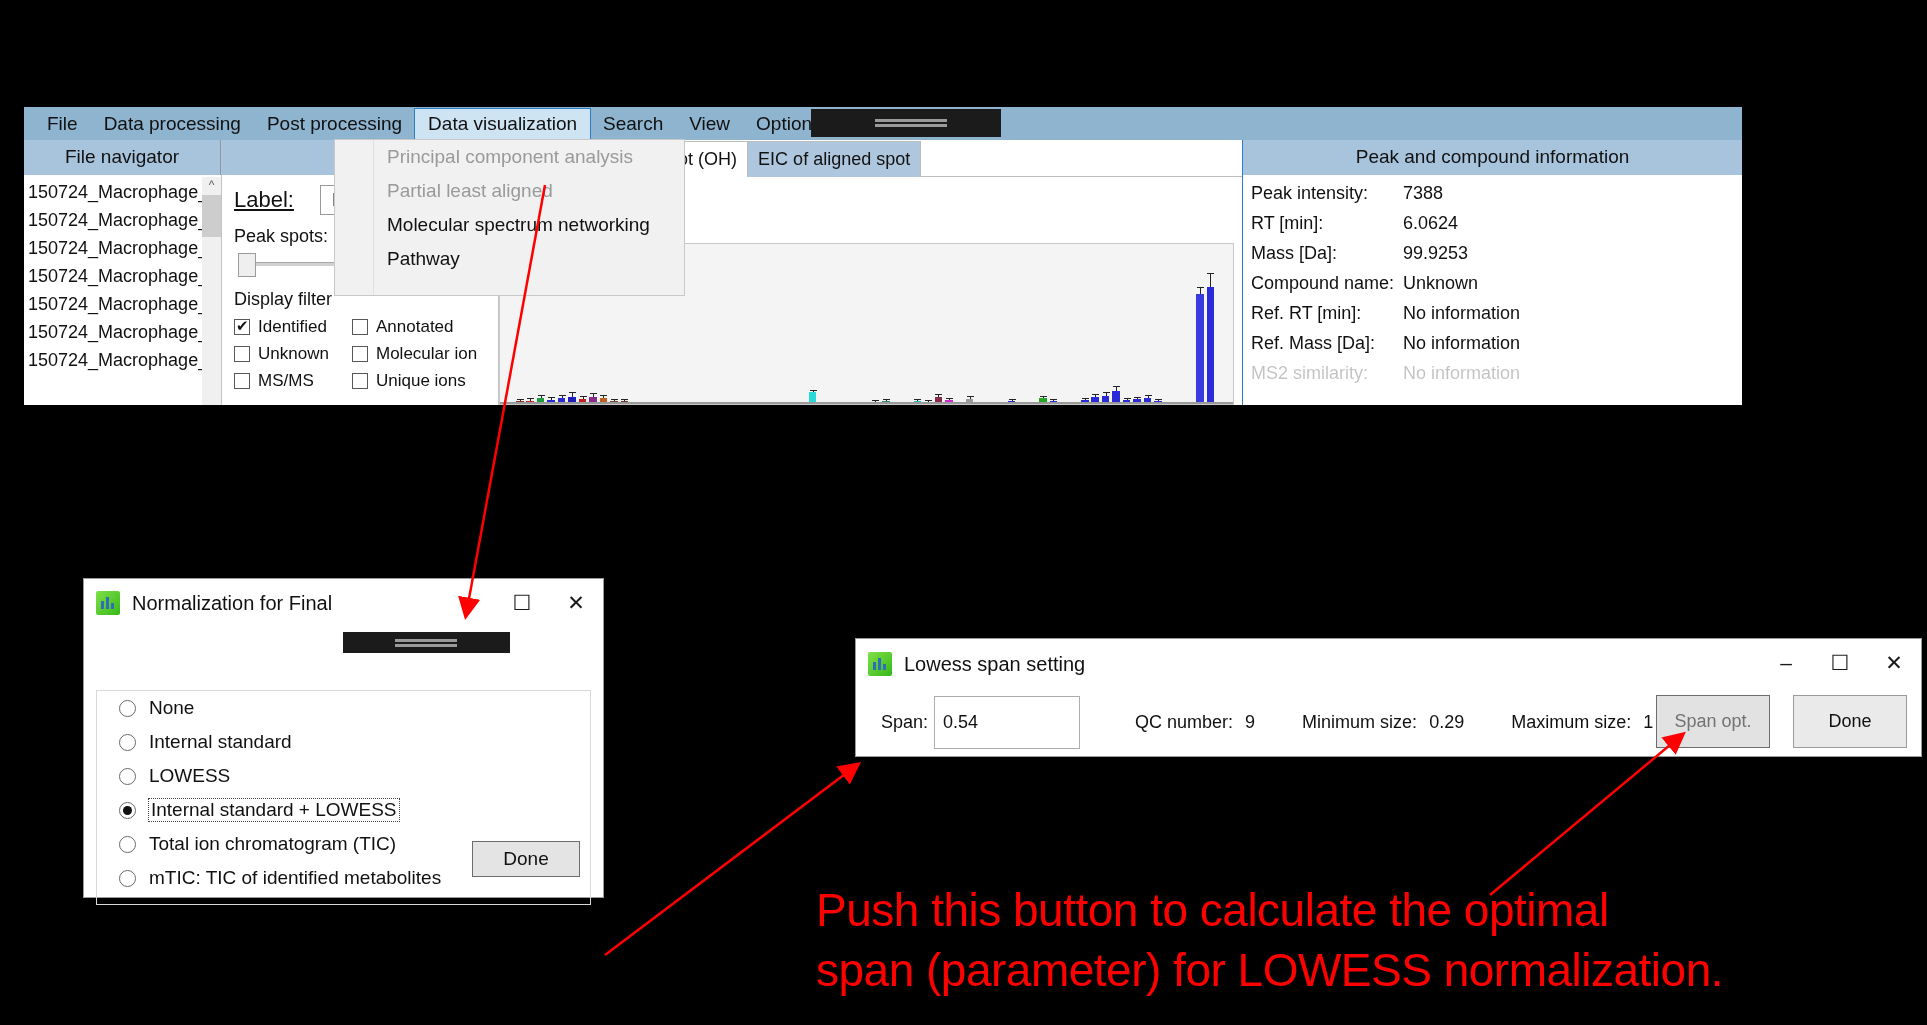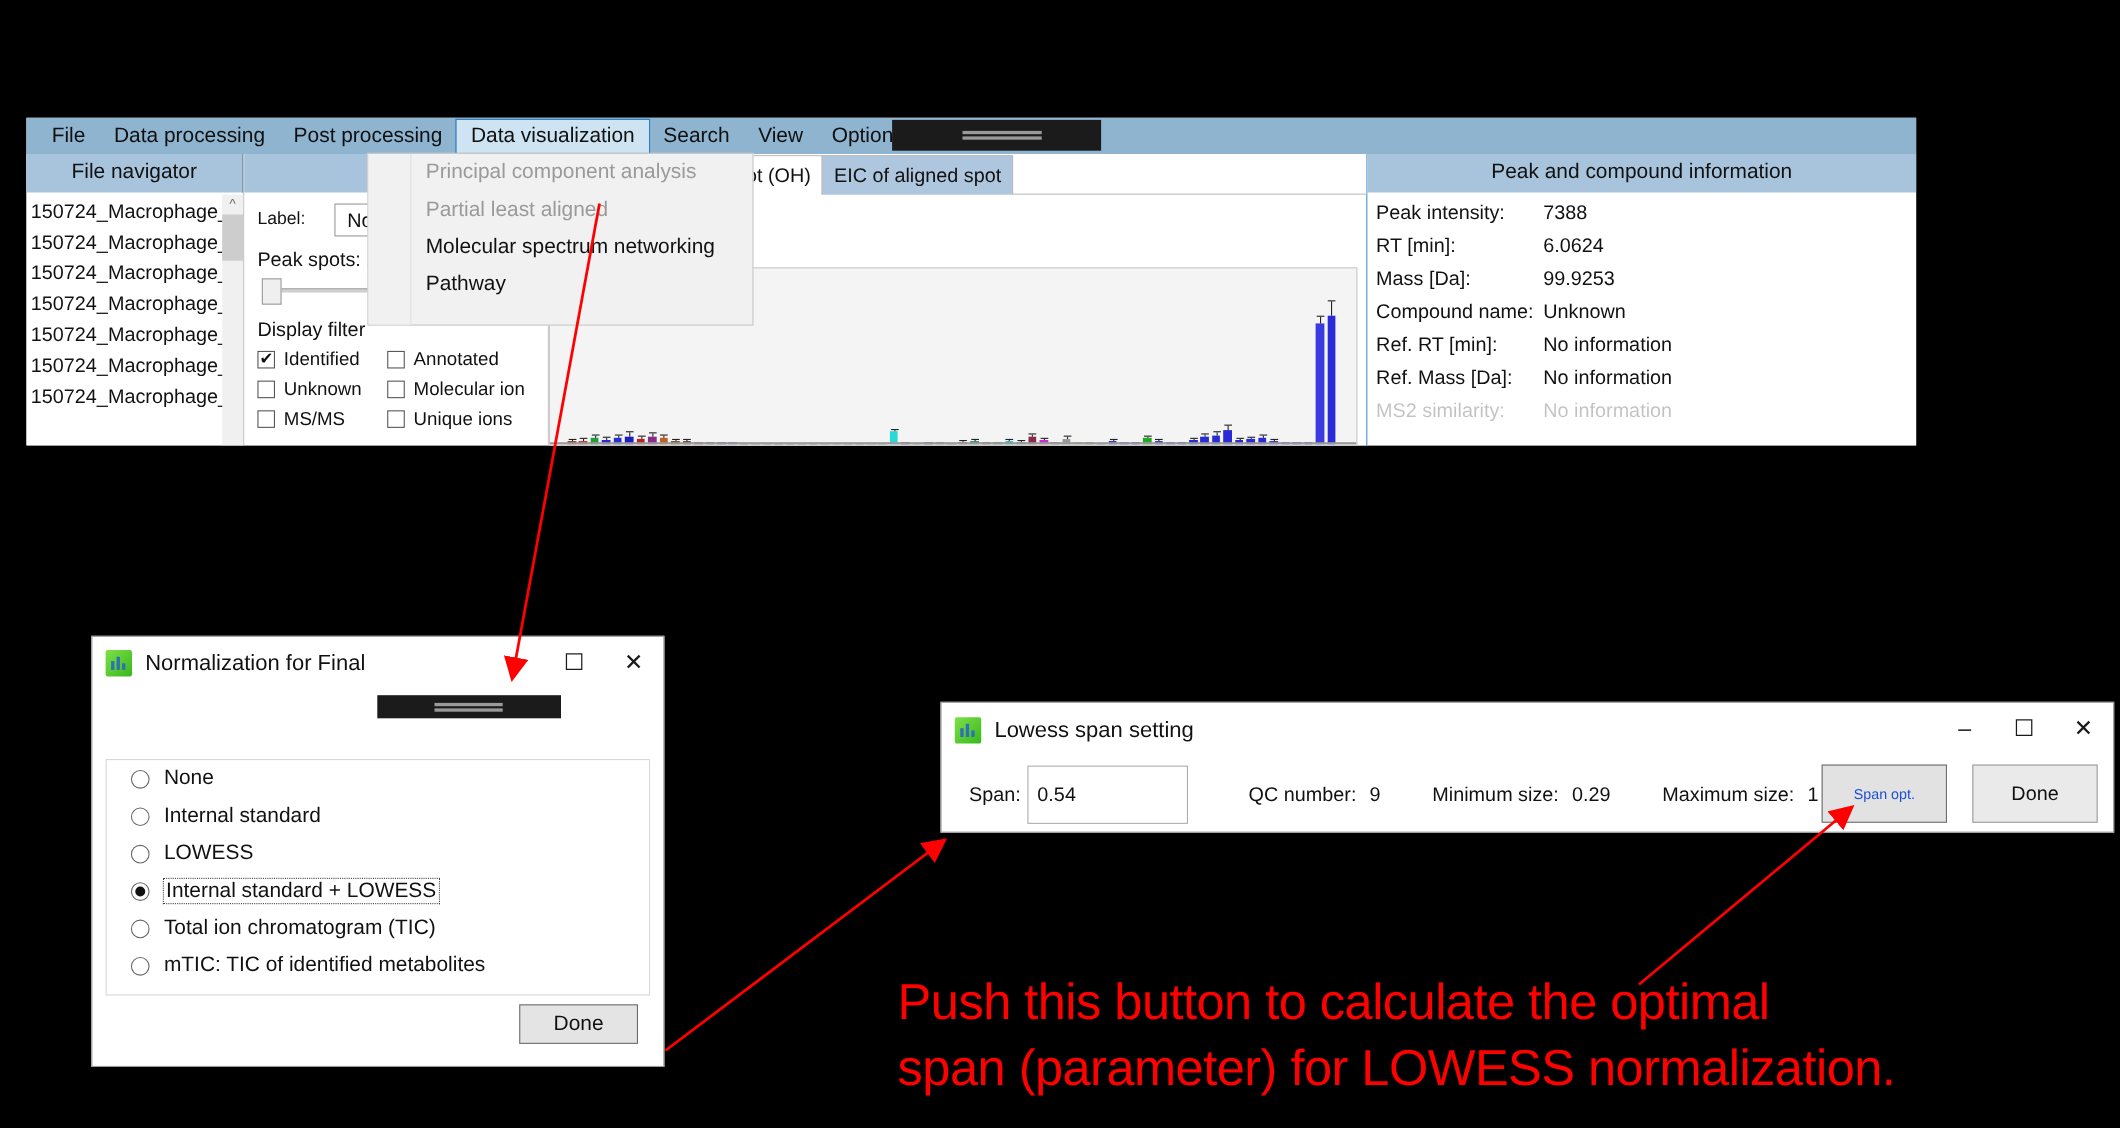--- a/index.html
+++ b/index.html
@@ -54,21 +54,21 @@
   #file-scroll-up {
     width:19px; height:18px; background:#f0f0f0; font-size:12px; color:#606060;
     text-align:center; line-height:17px;
   }
   #file-scroll-thumb { width:19px; height:42px; background:#cdcdcd; }
 
   
   #peak-pane { width:277px; border-right:1px solid #c3c3c3; position:relative; }
   #peak-controls { padding:10px 12px 0 12px; }
   .ctl-row { display:flex; align-items:center; margin-bottom:11px; }
-  .ctl-label { font-size:16px; color:#111; margin-right:26px; }
+  .ctl-label { font-size:22px; color:#111; margin-right:26px;text-decoration:underline; }
   #label-combo {
     width:70px; height:30px; border:1px solid #9a9a9a; background:#fff;
     font-size:18px; color:#111; padding-left:11px; line-height:28px; overflow:hidden;
     white-space:nowrap;
   }
   #peak-spots-text { font-size:18px; color:#111; margin-bottom:4px; }
   #slider { position:relative; height:26px; margin-bottom:12px; }
   #slider-track { position:absolute; left:8px; top:11px; right:0; height:4px; background:#d0d0d0; border-top:1px solid #a7a7a7;}
   #slider-thumb { position:absolute; left:4px; top:2px; width:18px; height:24px; background:#efefef; border:1px solid #9b9b9b; }
   #display-filter-title { font-size:18px; color:#111; margin-bottom:7px; }
@@ -113,21 +113,21 @@
   
   #info-pane { width:500px; border-left:1px solid #2a7fc4; }
   #info-rows { padding:8px 0 0 8px; }
   .info-row { display:flex; font-size:18px; color:#111; margin-bottom:9px; }
   .info-key { width:152px; flex:0 0 auto; }
   .info-val { color:#111; }
   .info-row.faded { opacity:0.25; }
 
   
   #norm-dialog {
-    position:absolute; left:83px; top:578px; width:521px; height:392px;
+    position:absolute; left:83px; top:578px; width:521px; height:320px;
     background:#ffffff; border:1px solid #9b9b9b;
   }
   #norm-titlebar { height:48px; display:flex; align-items:center; padding-left:12px; position:relative;}
   .win-icon {
     width:24px; height:24px; margin-right:12px; flex:0 0 auto;
     background:linear-gradient(135deg,#7fe048 0%,#37b81a 100%); position:relative; border-radius:2px;
   }
   .win-icon::after{
     content:""; position:absolute; left:5px; top:6px; width:13px; height:12px;
     background:
@@ -177,21 +177,21 @@
   #lowess-body { display:flex; align-items:center; padding-left:12px; height:66px; position:relative;}
   .lw-label { font-size:18px; color:#111; white-space:nowrap;margin-left:13px; }
   #span-input {
     width:146px; height:53px; border:1px solid #adadad; background:#fff;
     font-size:18px; color:#111; padding-left:8px; line-height:51px; margin:0 8px 0 6px;
   }
   .lw-gap { width:34px; }
   .lw-val { font-size:18px; color:#111; margin-left:12px; }
   #span-opt-btn {
     position:absolute; right:151px; top:6px; width:114px; height:53px;
-    border:1px solid #6d6d6d; background:#e2e2e2; font-size:13px; color:#1d4ed8;
+    border:1px solid #6d6d6d; background:#e2e2e2; font-size:18px; color:#737373;
     text-align:center; line-height:51px;
   }
   #lowess-done-btn {
     position:absolute; right:14px; top:6px; width:114px; height:53px;
     border:1px solid #9b9b9b; background:#eaeaea; font-size:18px; color:#111;
     text-align:center; line-height:51px;
   }
 
   
   #dv-menu {

